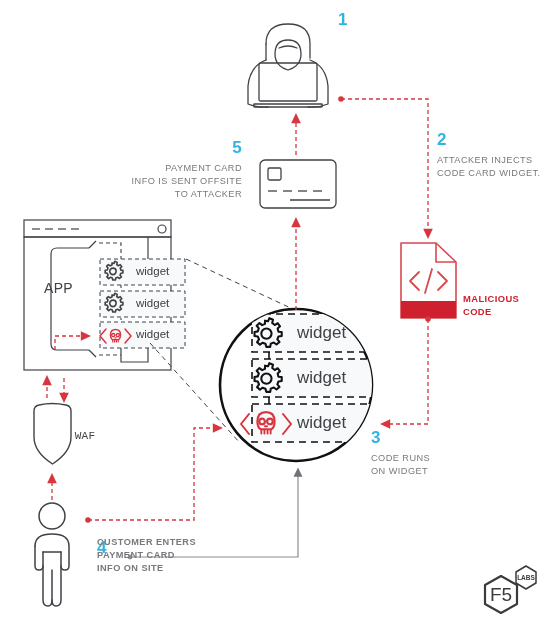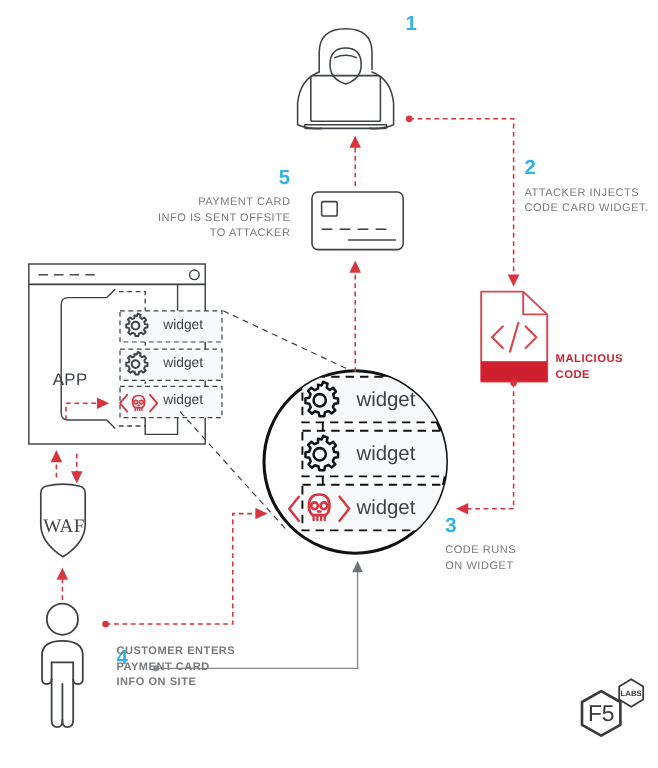--- a/index.html
+++ b/index.html
@@ -4,21 +4,21 @@
 <style>
   html,body{margin:0;padding:0;background:#ffffff;}
   body{width:548px;height:640px;overflow:hidden;font-family:"Liberation Sans",sans-serif;}
   #stage{position:relative;width:548px;height:640px;background:#fff;}
   svg.layer{position:absolute;left:0;top:0;width:548px;height:640px;}
   .step-num{position:absolute;font-family:"Liberation Sans",sans-serif;font-size:17px;font-weight:700;color:#31b4e3;letter-spacing:.2px;}
   .step-body{position:absolute;font-family:"Liberation Sans",sans-serif;font-size:9.2px;color:#77797c;line-height:13.2px;letter-spacing:.45px;white-space:pre-line;}
   .mal-label{position:absolute;font-family:"Liberation Sans",sans-serif;font-size:9.4px;font-weight:700;color:#cf2030;line-height:13px;letter-spacing:.4px;white-space:pre-line;margin-top:34px;}
   .right-al{text-align:right;}
   .app-label{position:absolute;font-family:"Liberation Sans",sans-serif;font-size:14px;color:#3f4246;letter-spacing:.3px;}
-  .waf-label{position:absolute;font-family:Liberation Serif, serif;font-size:16px;color:#3f4246;letter-spacing:.3px;}
+  .waf-label{position:absolute;font-family:Liberation Mono, monospace;font-size:11px;color:#3f4246;letter-spacing:.3px;padding-left:32px;}
   .widget-label{position:absolute;font-family:"Liberation Sans",sans-serif;color:#3f4246;}
   .w-small{font-size:11.5px;}
   .w-big{font-size:17px;}
   .f5-text{font-family:"Liberation Sans",sans-serif;fill:#3a3a3a;}
 </style>
 </head>
 <body>
 
 <div id="stage">
 
@@ -243,21 +243,21 @@
   <div class="step-num" style="left:97px;top:538px;">4</div>
   <div class="step-body" style="left:97px;top:536px;width:130px;font-weight:bold;">CUSTOMER ENTERS
 PAYMENT CARD
 INFO ON SITE</div>
 
   <div class="step-num" style="left:202px;top:138px;width:40px;text-align:right;">5</div>
   <div class="step-body right-al" style="left:110px;top:162px;width:132px;">PAYMENT CARD
 INFO IS SENT OFFSITE
 TO ATTACKER</div>
 
-  <div class="app-label" style="left:44px;top:308px;">APP</div>
+  <div class="app-label" style="left:44px;top:280px;">APP</div>
 
   <div class="waf-label" style="left:36px;top:430px;width:34px;text-align:center;">WAF</div>
 
   <div class="widget-label w-small" style="left:136px;top:265px;">widget</div>
   <div class="widget-label w-small" style="left:136px;top:297px;">widget</div>
   <div class="widget-label w-small" style="left:136px;top:328px;">widget</div>
 
   <div class="widget-label w-big" style="left:297px;top:323px;">widget</div>
   <div class="widget-label w-big" style="left:297px;top:368px;">widget</div>
   <div class="widget-label w-big" style="left:297px;top:413px;">widget</div>

